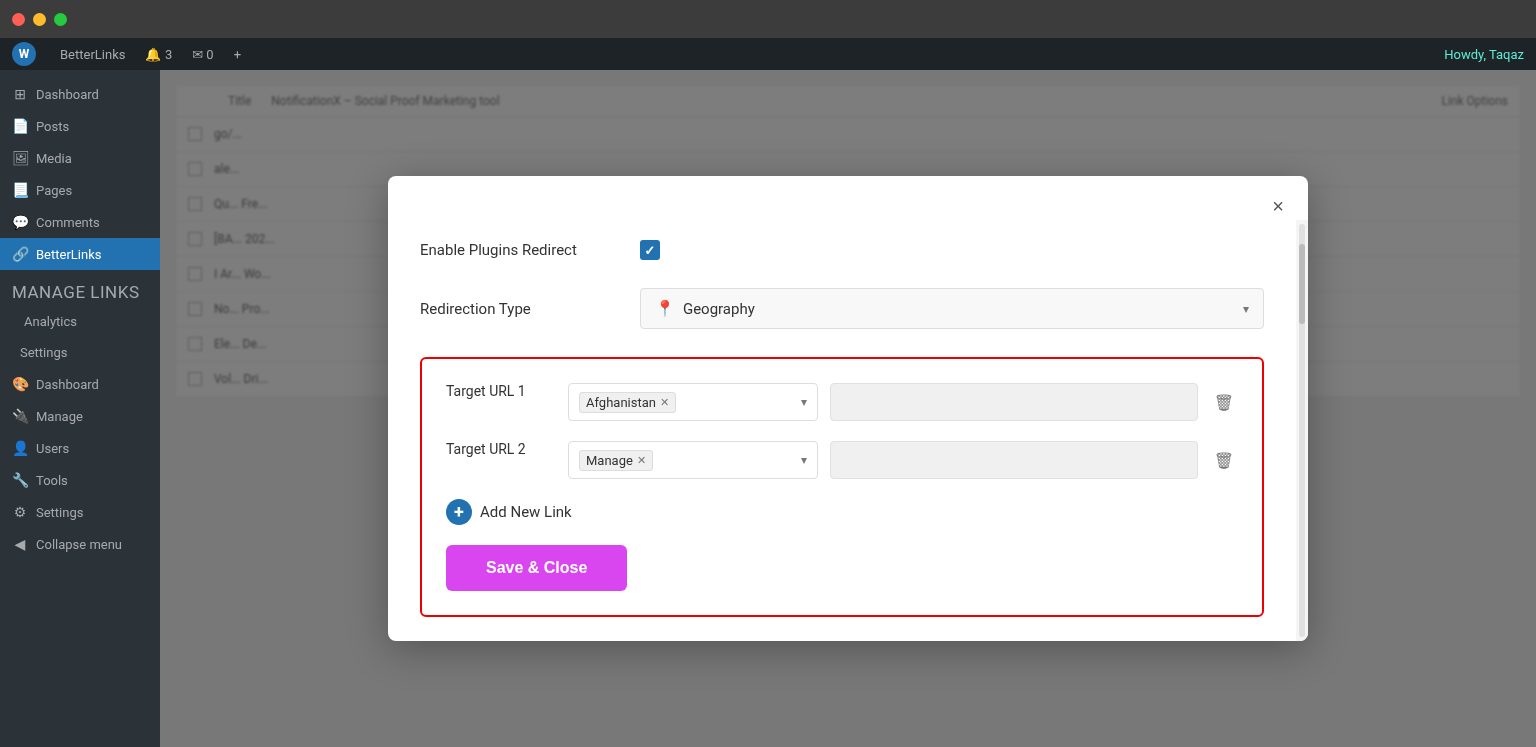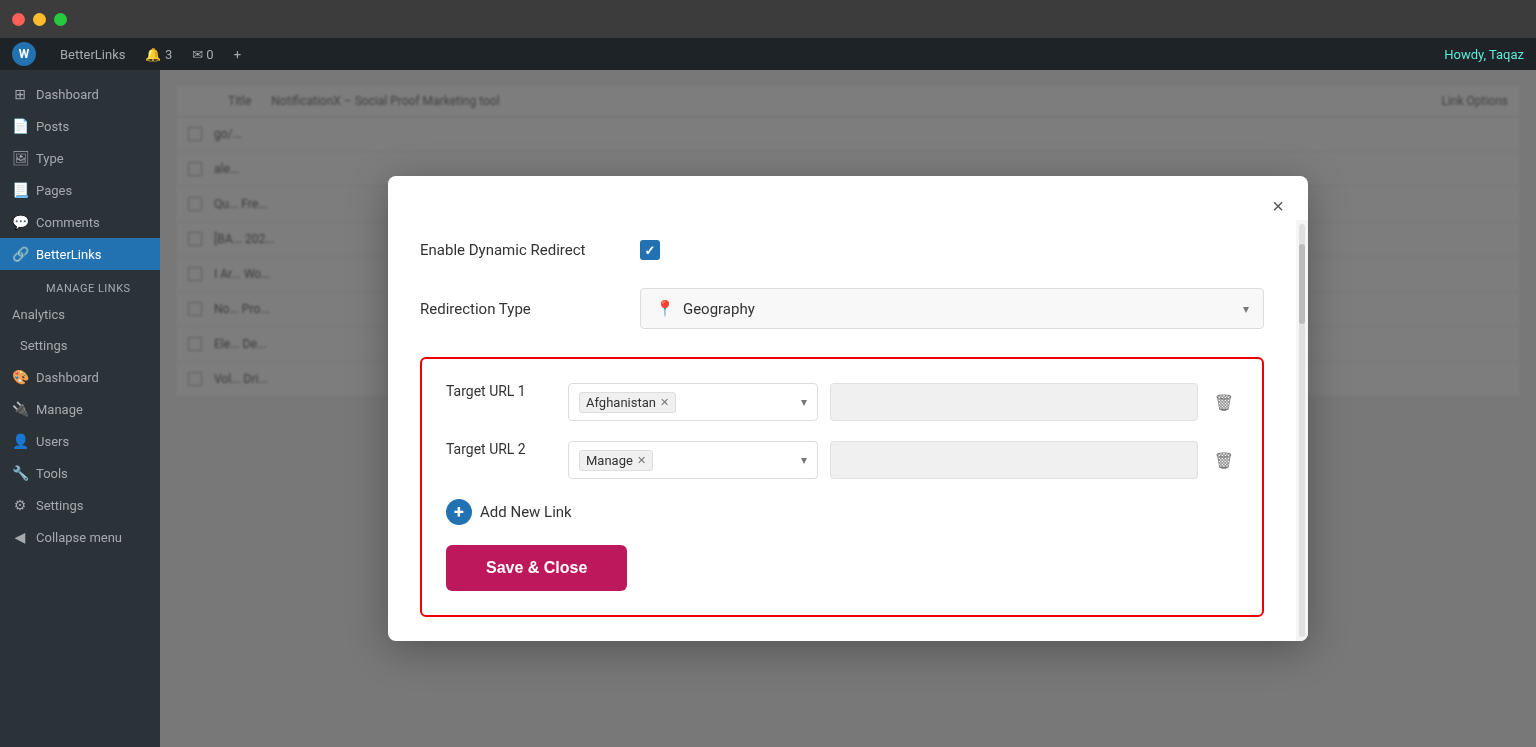--- a/index.html
+++ b/index.html
@@ -94,25 +94,24 @@
       color: #a7aaad;
       font-size: 13px;
       cursor: pointer;
     }
     .wp-sidebar-item.active {
       background: #2271b1;
       color: #fff;
     }
     .wp-sidebar-item.section-header {
       color: #a7aaad;
-      font-size: 11px;
+      font-size: 17px;
       padding: 12px 12px 4px;
       text-transform: uppercase;
       letter-spacing: 0.5px;
-      margin-left: 34px;
     }
     .sidebar-icon {
       width: 16px;
       text-align: center;
       font-size: 14px;
     }
 
     
     .wp-main {
       flex: 1;
@@ -371,21 +370,21 @@
       font-weight: bold;
       line-height: 1;
     }
     .add-new-text {
       font-size: 15px;
       color: #333;
     }
 
     
     .save-close-btn {
-      background: #be185d;
+      background: #d946ef;
       color: white;
       border: none;
       border-radius: 6px;
       padding: 14px 40px;
       font-size: 16px;
       font-weight: 600;
       cursor: pointer;
       display: inline-block;
     }
   </style>
@@ -417,36 +416,36 @@
       <div class="wp-sidebar-item">
         <span class="sidebar-icon">⊞</span>
         <span>Dashboard</span>
       </div>
       <div class="wp-sidebar-item">
         <span class="sidebar-icon">📄</span>
         <span>Posts</span>
       </div>
       <div class="wp-sidebar-item">
         <span class="sidebar-icon">🖼</span>
-        <span>Type</span>
+        <span>Media</span>
       </div>
       <div class="wp-sidebar-item">
         <span class="sidebar-icon">📃</span>
         <span>Pages</span>
       </div>
       <div class="wp-sidebar-item">
         <span class="sidebar-icon">💬</span>
         <span>Comments</span>
       </div>
       <div class="wp-sidebar-item active">
         <span class="sidebar-icon">🔗</span>
         <span>BetterLinks</span>
       </div>
       <div class="wp-sidebar-item section-header">Manage Links</div>
-      <div class="wp-sidebar-item" style="padding-left:12px;">
+      <div class="wp-sidebar-item" style="padding-left:24px;">
         <span>Analytics</span>
       </div>
       <div class="wp-sidebar-item" style="padding-left:20px;">
         <span>Settings</span>
       </div>
       <div class="wp-sidebar-item">
         <span class="sidebar-icon">🎨</span>
         <span>Dashboard</span>
       </div>
       <div class="wp-sidebar-item">
@@ -518,21 +517,21 @@
         <div class="modal" style="position:relative;">
 
           <div style="display:flex; justify-content:flex-end; padding: 16px 20px 0;">
             <button class="modal-close-btn">×</button>
           </div>
 
           <div class="modal-with-scroll">
             <div class="modal-body">
 
               <div class="form-row">
-                <span class="form-label">Enable Dynamic Redirect</span>
+                <span class="form-label">Enable Plugins Redirect</span>
                 <div class="form-control">
                   <div class="checkbox-custom"></div>
                 </div>
               </div>
 
               <div class="form-row">
                 <span class="form-label">Redirection Type</span>
                 <div class="form-control">
                   <div class="select-box">
                     <div class="select-box-left">

